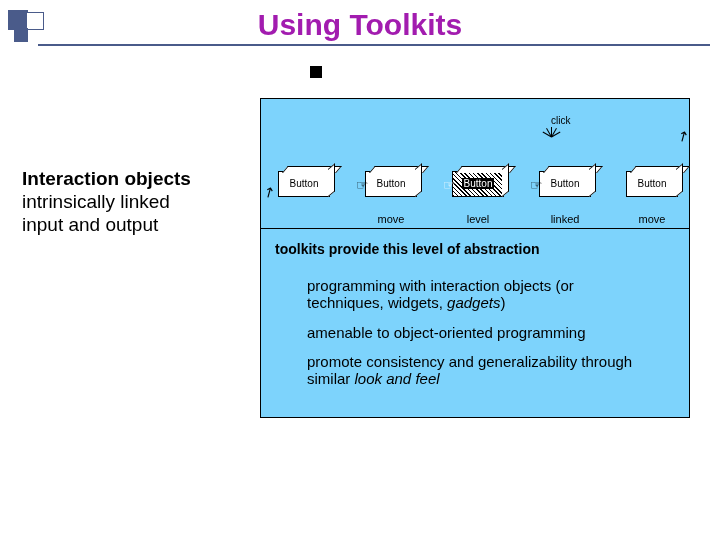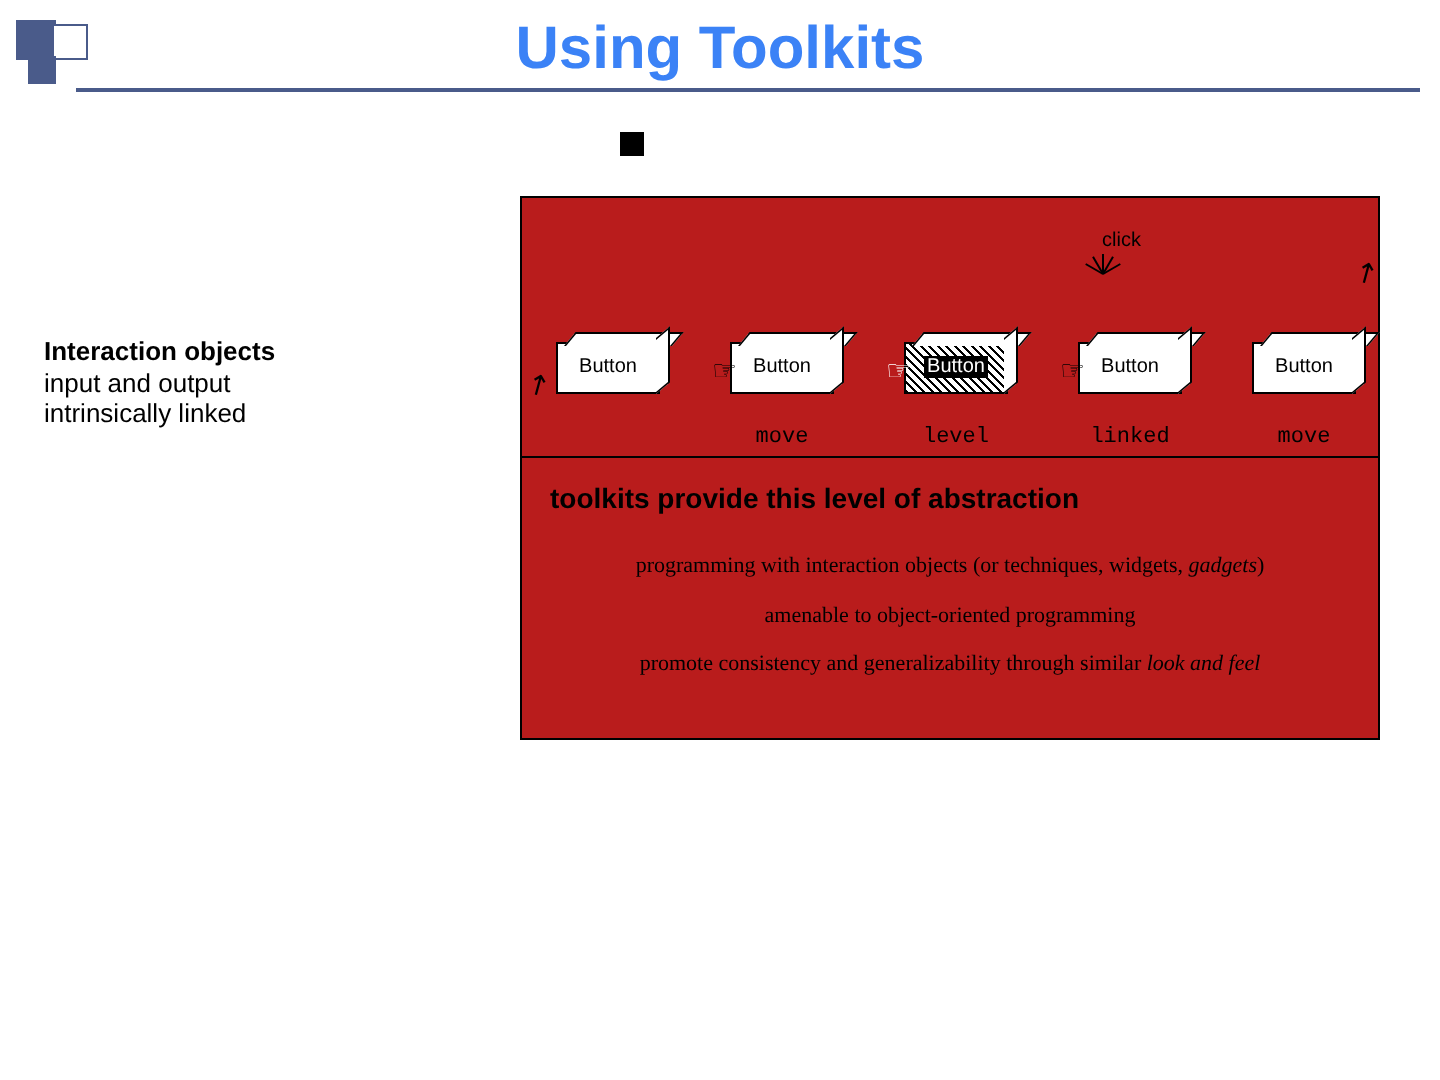--- a/index.html
+++ b/index.html
@@ -36,49 +36,49 @@
     background: #4a5b8a;
   }
   .slide-title {
     position: absolute;
     top: 8px;
     left: 0;
     right: 0;
     text-align: center;
     font-size: 30px;
     font-weight: 700;
-    color: #3b82f6;
+    color: #a21caf;
   }
   .title-bullet {
     position: absolute;
     top: 66px;
     left: 310px;
     width: 12px;
     height: 12px;
     background: #000;
   }
 
   .left-text {
     position: absolute;
     top: 168px;
     left: 22px;
     width: 230px;
-    font-size: 13px;
+    font-size: 19px;
     line-height: 1.2;
     font-weight: 400;
   }
   .left-text .bold { font-weight: 700; }
 
   .diagram-box {
     position: absolute;
     top: 98px;
     left: 260px;
     width: 430px;
     border: 1px solid #000;
-    background: #b91c1c;
+    background: #7dd3fc;
   }
   .btn-row {
     height: 130px;
     position: relative;
     border-bottom: 1px solid #000;
   }
   .click-label {
     position: absolute;
     top: 16px;
     left: 290px;
@@ -161,58 +161,57 @@
     transform: rotate(-30deg);
   }
   .hand {
     position: absolute;
     font-size: 14px;
     line-height: 1;
   }
   .phase-label {
     margin-top: 4px;
     font-size: 11px;
-    font-family: Liberation Mono, monospace;
+    font-family: Liberation Sans, sans-serif;
   }
 
   .text-block {
     padding: 12px 14px 18px 14px;
     font-family: sans-serif;
   }
   .text-block .hdr {
     font-weight: 700;
     font-size: 14px;
     margin-bottom: 20px;
   }
   .text-block .line {
-    font-size: 11px;
-    text-align: center;
+    font-size: 15px;
+    text-align: left;
     margin: 12px 32px;
     line-height: 1.15;
-    font-family: Liberation Serif, serif;
   }
   .text-block .line em { font-style: italic; }
 </style>
 </head>
 <body>
 
 <div class="corner-decor">
   <div class="sq s1 b"></div>
   <div class="sq s2"></div>
   <div class="sq s3 b"></div>
 </div>
 <div class="top-rule"></div>
 
 <div class="slide-title">Using Toolkits</div>
 <div class="title-bullet"></div>
 
 <div class="left-text">
   <div class="bold">Interaction objects</div>
+  <div>intrinsically linked</div>
   <div>input and output</div>
-  <div>intrinsically linked</div>
 </div>
 
 <div class="diagram-box">
   <div class="btn-row">
     <div class="click-label">click</div>
     <div class="click-burst">
       <span style="transform:rotate(-60deg)"></span>
       <span style="transform:rotate(-30deg)"></span>
       <span style="transform:rotate(0deg)"></span>
       <span style="transform:rotate(30deg)"></span>

